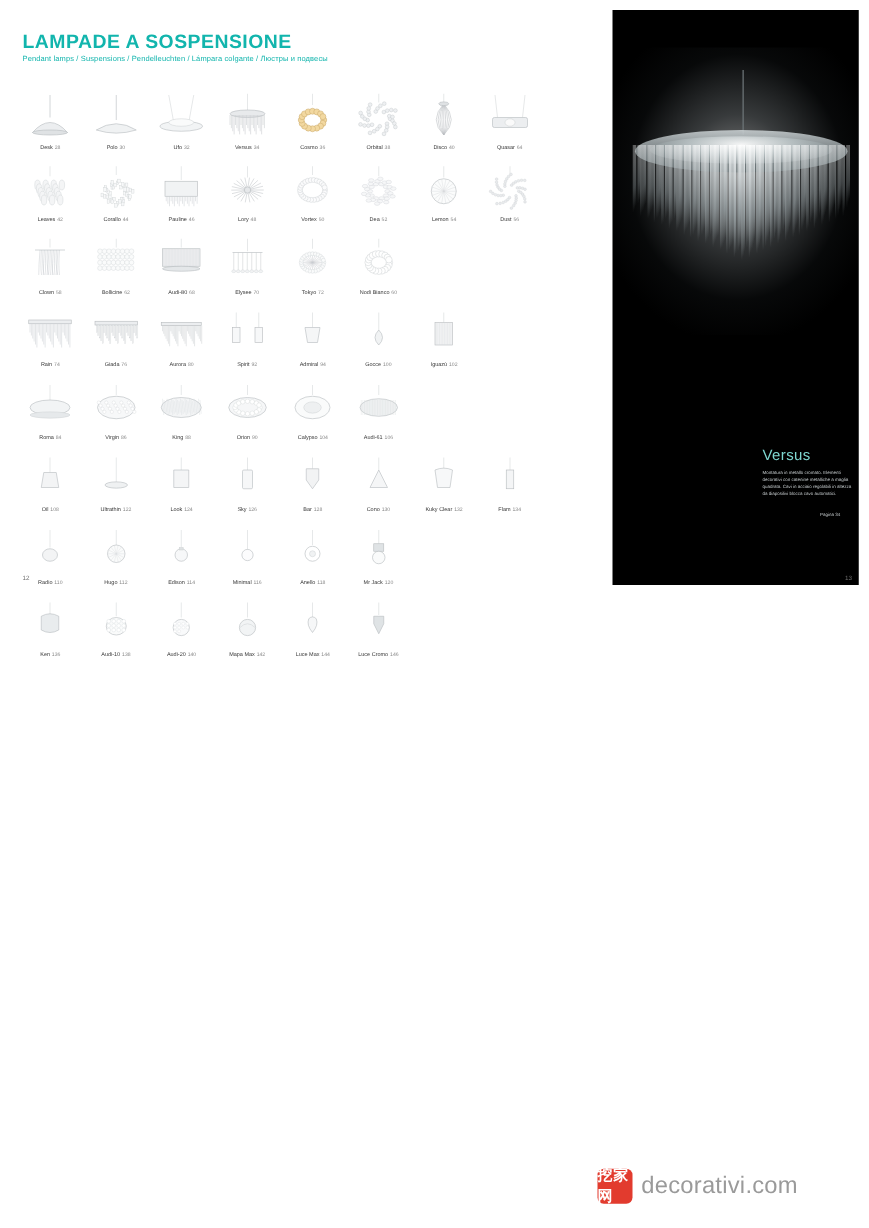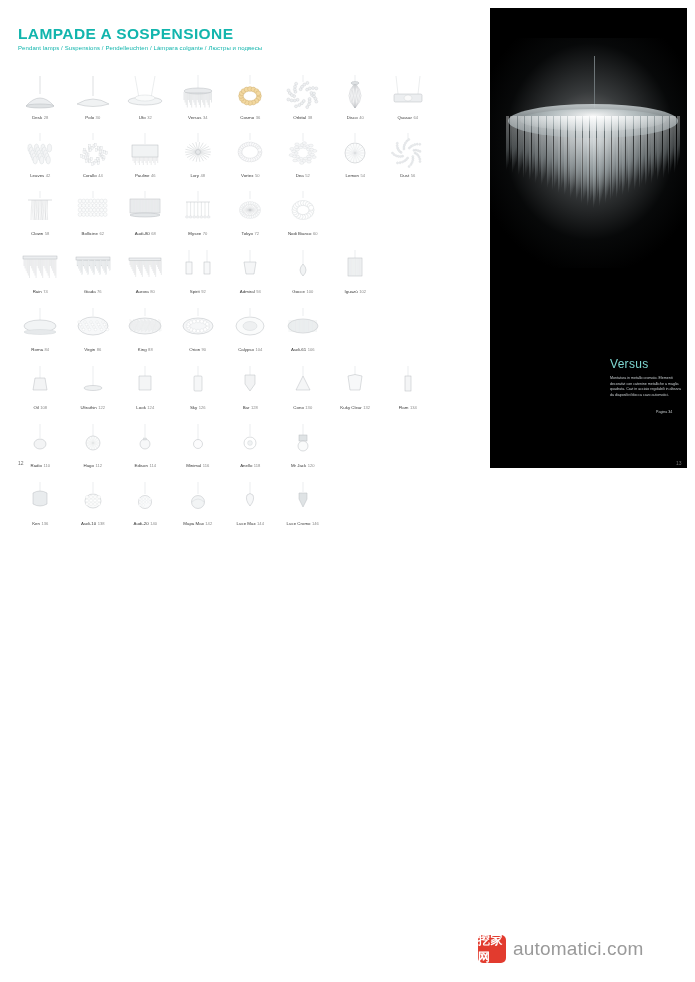--- a/index.html
+++ b/index.html
@@ -1426,16 +1426,16 @@
         </div>
     </div>
     <div class="photo-caption-title">Versus</div>
     <div class="photo-caption-text">Montatura in metallo cromato. Elementi decorativi con catenine metalliche a maglia quadrata. Cavi in acciaio regolabili in altezza da diaposilivi blocca cavo automatici.</div>
     <div class="photo-caption-page">Pagina 34</div>
   </div>
   <div class="folio-right">13</div>
 
   <div class="watermark">
     <div class="wm-badge" style="background: rgb(226, 59, 46);">挖家网</div>
-    <div class="wm-text">automatici.com</div>
+    <div class="wm-text">decorativi.com</div>
   </div>
 
 </div>
 
 </body></html>

